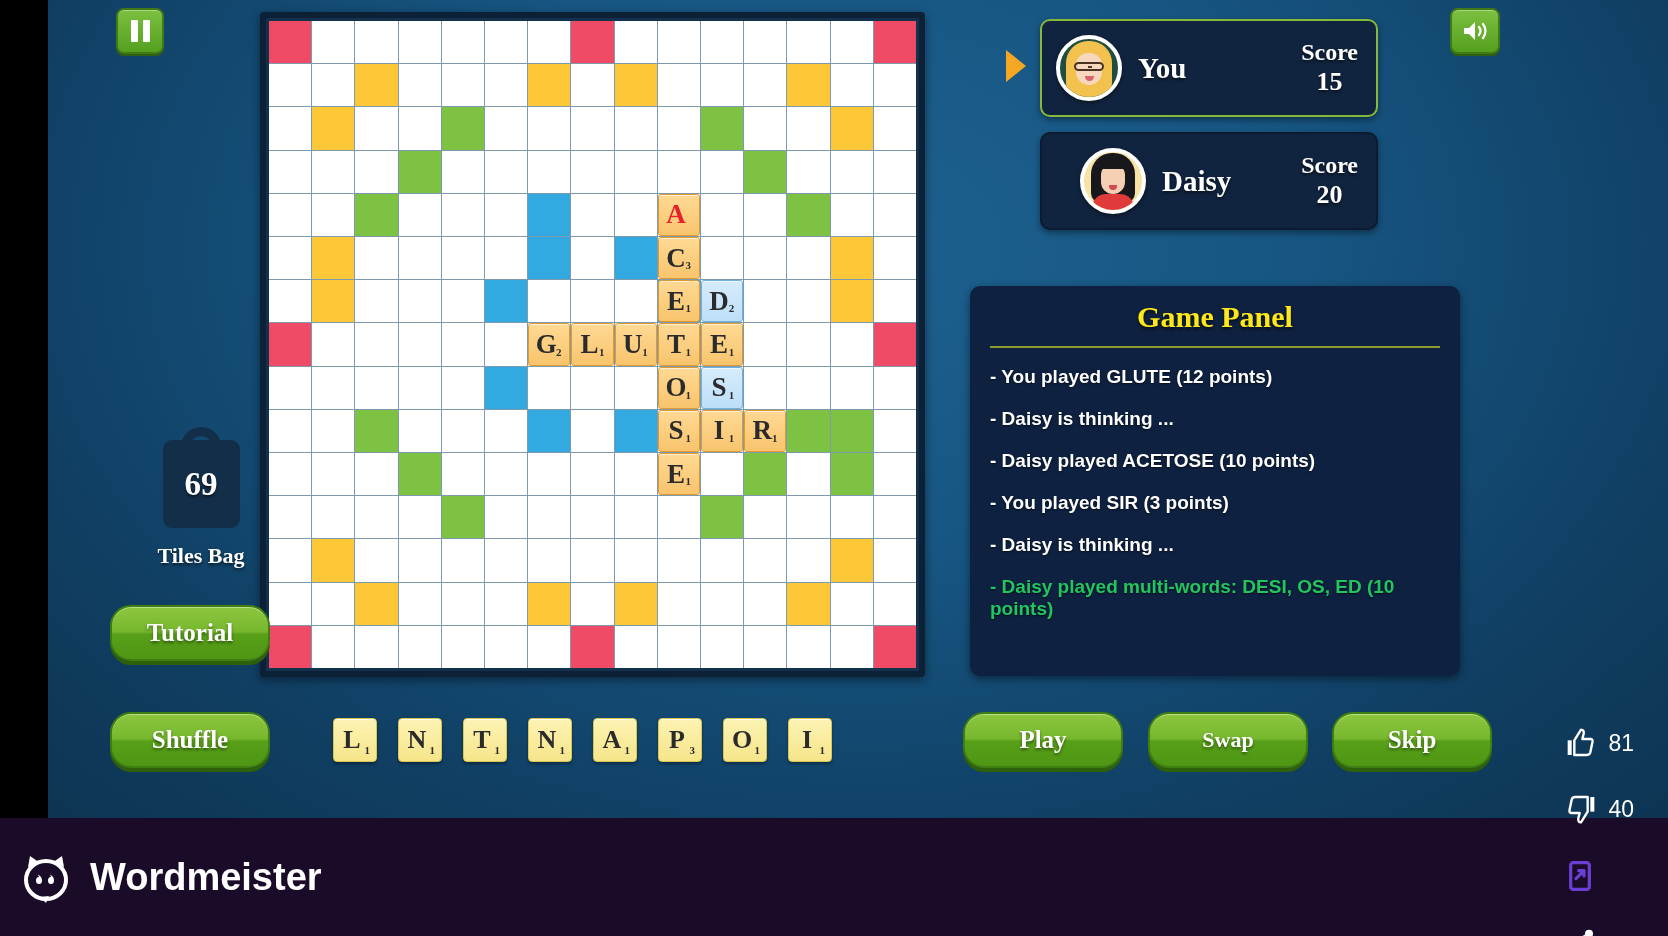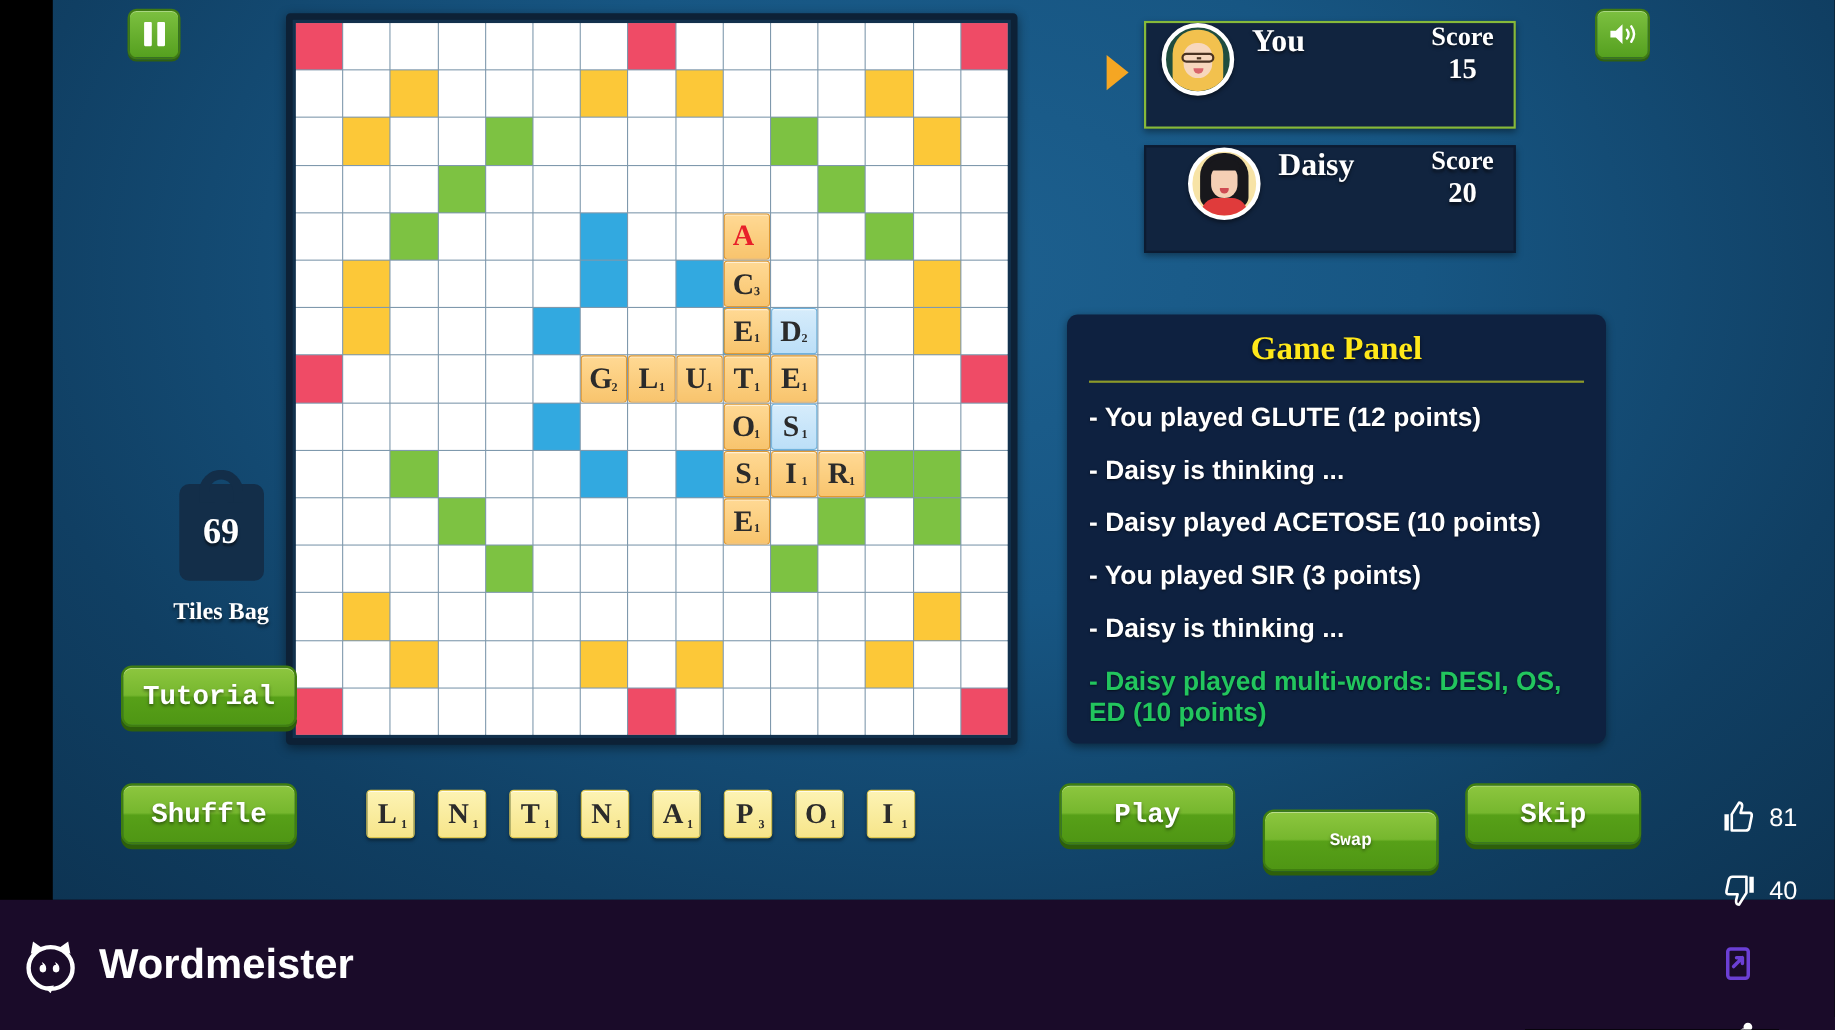--- a/index.html
+++ b/index.html
@@ -120,33 +120,33 @@
   .bag-label {
     margin-top: 15px; font-size: 22px; font-weight: 700; color: #fff;
     font-family: "Liberation Serif", serif;
     text-shadow: 0 2px 3px rgba(0,0,0,.6);
   }
 
   
   .gbtn {
     background: linear-gradient(#8dc63f 0%, #76b72e 48%, #57a018 52%, #4f9614 100%);
     border: 2px solid #3f7e10;
-    border-radius: 10px;
+    border-radius: 21px;
     box-shadow: 0 4px 0 #2e5f0a, inset 0 1px 0 rgba(255,255,255,.4);
     color: #fff;
-    font-family: Liberation Mono, monospace;
+    font-family: Liberation Serif, serif;
     font-weight: 700;
     text-shadow: 0 2px 3px rgba(0,0,0,.45);
     display: flex; align-items: center; justify-content: center;
     cursor: pointer;
   }
   .btn-tutorial { position: absolute; left: 62px; top: 605px; width: 160px; height: 56px; font-size: 25px; }
   .btn-shuffle  { position: absolute; left: 62px; top: 712px; width: 160px; height: 56px; font-size: 25px; }
   .btn-play  { position: absolute; left: 915px; top: 712px; width: 160px; height: 56px; font-size: 25px; }
-  .btn-swap  { position: absolute; left: 1100px; top: 736px; width: 160px; height: 56px; font-size: 16px; }
+  .btn-swap  { position: absolute; left: 1100px; top: 712px; width: 160px; height: 56px; font-size: 22px; }
   .btn-skip  { position: absolute; left: 1284px; top: 712px; width: 160px; height: 56px; font-size: 25px; }
 
   
   .rack { position: absolute; left: 285px; top: 718px; display: flex; gap: 21px; }
   .rack-tile {
     position: relative; width: 44px; height: 44px;
     background: linear-gradient(#fdf3b4, #f6e58a);
     border: 1px solid #ddc64e;
     border-radius: 4px;
     box-shadow: 0 2px 3px rgba(0,0,0,.35), inset 0 1px 0 rgba(255,255,255,.75);
@@ -167,23 +167,23 @@
   
   .turn-arrow {
     position: absolute; left: 958px; top: 50px;
     width: 0; height: 0;
     border-left: 20px solid #f5a623;
     border-top: 16px solid transparent;
     border-bottom: 16px solid transparent;
   }
   .pcard {
     position: absolute; left: 992px; width: 338px; height: 98px;
-    background: #11243f; border-radius: 0;
+    background: #11243f; border-radius: 10px;
     border: 2px solid #0c1b31;
-    display: flex; 
+    display: flex; align-items: center;
     box-shadow: 0 3px 6px rgba(0,0,0,.4);
   }
   .pcard.active { border: 2px solid #86b93a; }
   .pcard.p1 { top: 19px; }
   .pcard.p2 { top: 132px; padding-left: 24px; }
   .avatar {
     width: 66px; height: 66px; border-radius: 50%;
     margin-left: 14px; flex: none; position: relative; overflow: hidden;
     border: 4px solid #ffffff;
     box-shadow: 0 2px 4px rgba(0,0,0,.45);
@@ -229,21 +229,21 @@
   .gpanel h2 {
     text-align: center; color: #ffe81a;
     font-family: "Liberation Serif", serif;
     font-size: 30px; font-weight: 700;
     text-shadow: 0 2px 3px rgba(0,0,0,.6);
     padding-bottom: 12px;
     border-bottom: 2px solid #8c9a2a;
   }
   .log { margin-top: 18px; }
   .log div {
-    color: #fff; font-size: 24px; font-weight: 700;
+    color: #fff; font-size: 19px; font-weight: 700;
     font-family: "Liberation Sans", sans-serif;
     margin-bottom: 20px;
     text-shadow: 0 1px 2px rgba(0,0,0,.6);
   }
   .log div.hl { color: #22c55e; }
 
   
   .bottombar {
     position: absolute; left: 0; bottom: 0; width: 1668px; height: 118px;
     background: #1a0b29;

